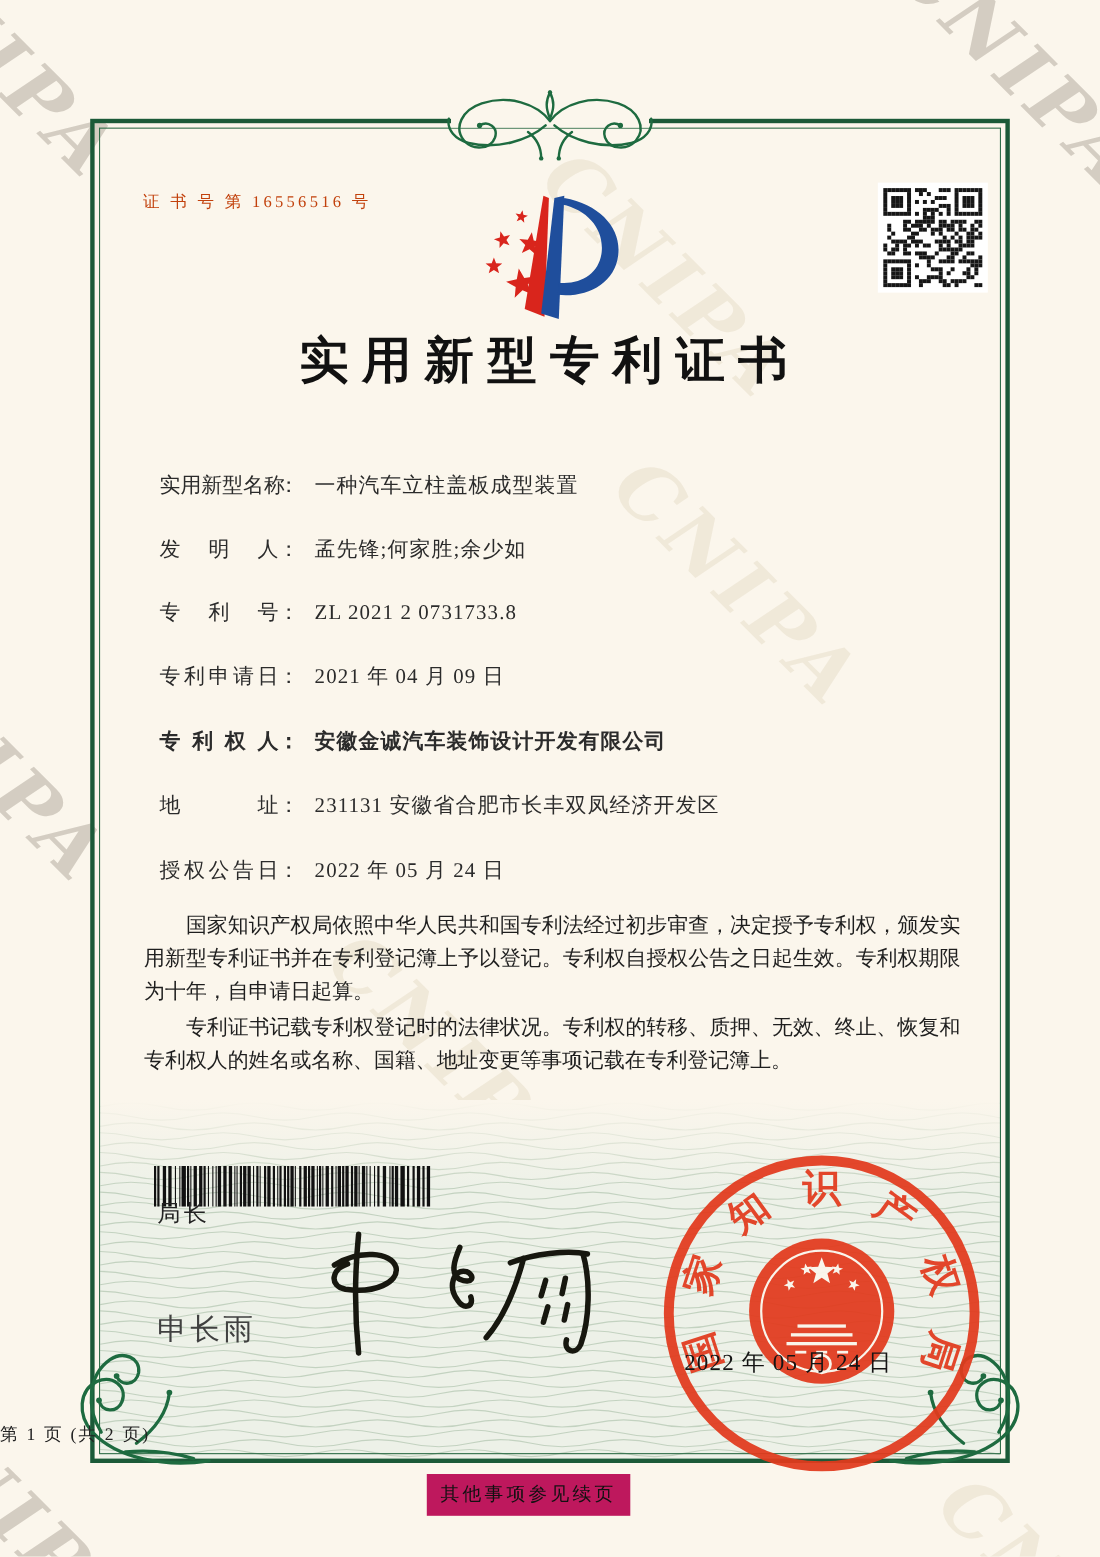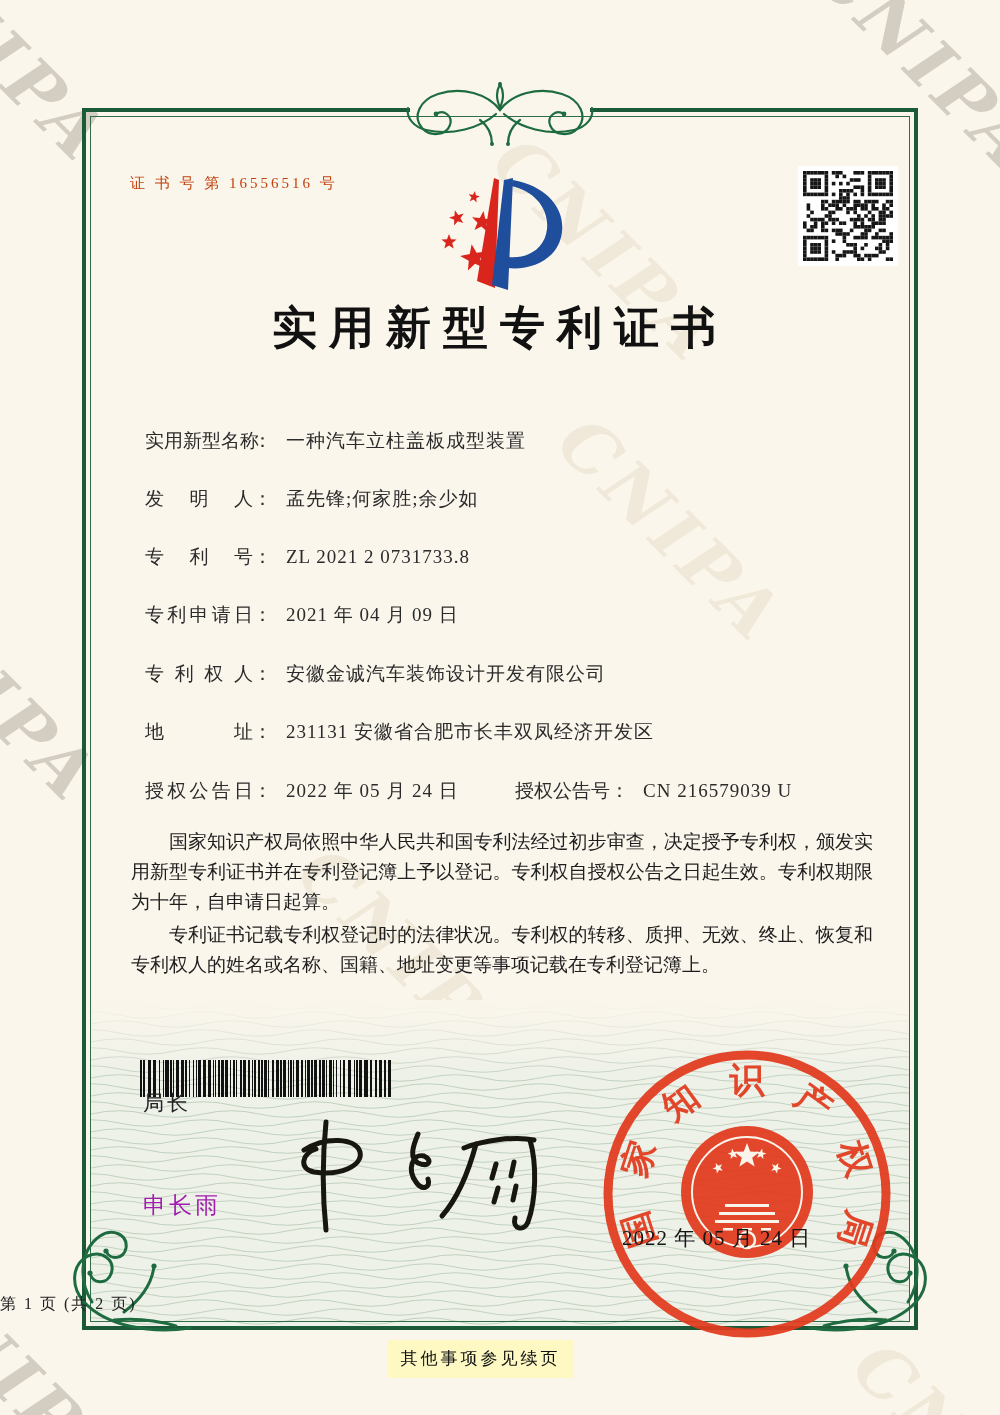--- a/index.html
+++ b/index.html
@@ -56,36 +56,36 @@
   
   .paras{
     position:absolute;left:128px;top:824px;width:748px;
     font-size:19px;line-height:30px;text-align:justify;color:#1e1e1e;
   }
   .paras p{margin:3px;text-indent:2em;}
   
   .barcode{position:absolute;left:140px;top:1060px;width:258px;height:37px;}
   
   .sig-title{position:absolute;left:143px;top:1089px;font-size:21px;font-family:"Liberation Sans","DejaVu Sans",sans-serif;color:#222;letter-spacing:3px;}
-  .sig-name{position:absolute;left:143px;top:1190px;font-size:23px;font-family:Liberation Mono, monospace;color:#a21caf;letter-spacing:3px;}
+  .sig-name{position:absolute;left:143px;top:1190px;font-size:27px;font-family:Liberation Mono, monospace;color:#404040;letter-spacing:3px;}
   .sig-draw{position:absolute;left:268px;top:1112px;}
   
   .seal{position:absolute;left:597px;top:1044px;width:300px;height:300px;}
   .seal-date{
     position:absolute;left:622px;top:1224px;width:250px;
     font-size:21px;color:#141414;letter-spacing:1px;white-space:nowrap;
   }
   .seal-char{
     font-size:35px;font-weight:bold;fill:#e23a1d;
     font-family:"Liberation Serif","DejaVu Serif",serif;
   }
   
   .page-no{position:absolute;left:0;top:1294px;width:1000px;font-size:16px;letter-spacing:2px;color:#222;}
   .foot-note{
-    position:absolute;left:388px;top:1340px;width:185px;height:38px;background:#fef9c3;
+    position:absolute;left:388px;top:1340px;width:185px;height:38px;background:#be185d;
     text-align:center;line-height:38px;font-size:17px;letter-spacing:3px;color:#111;
   }
   svg{display:block;}
 </style>
 </head>
 <body>
 
 <div class="wm gray" style="left:-75px;top:-80px;">CNIPA</div>
 <div class="wm faint" style="left:535px;top:120px;">CNIPA</div>
 <div class="wm gray" style="left:855px;top:-70px;">CNIPA</div>
@@ -516,31 +516,28 @@
   </div>
   <div class="frow" style="top:70px;">
     <span class="flabel">发明人</span><span class="fcolon">：</span><span class="fvalue">孟先锋;何家胜;余少如</span>
   </div>
   <div class="frow" style="top:128px;">
     <span class="flabel">专利号</span><span class="fcolon">：</span><span class="fvalue">ZL 2021 2 0731733.8</span>
   </div>
   <div class="frow" style="top:186px;">
     <span class="flabel">专利申请日</span><span class="fcolon">：</span><span class="fvalue">2021 年 04 月 09 日</span>
   </div>
-  <div class="frow" style="top:245px;">
+  <div class="frow" style="top:245px;font-weight:bold;">
     <span class="flabel">专利权人</span><span class="fcolon">：</span><span class="fvalue">安徽金诚汽车装饰设计开发有限公司</span>
   </div>
   <div class="frow" style="top:303px;">
     <span class="flabel">地址</span><span class="fcolon">：</span><span class="fvalue">231131 安徽省合肥市长丰双凤经济开发区</span>
   </div>
   <div class="frow" style="top:362px;">
     <span class="flabel">授权公告日</span><span class="fcolon">：</span><span class="fvalue">2022 年 05 月 24 日</span>
-    <span class="grant2">
-      <span>授权公告号</span><span>：</span><span class="fvalue">CN 216579039 U</span>
-    </span>
   </div>
 </div>
 
 <div class="paras">
   <p>国家知识产权局依照中华人民共和国专利法经过初步审查，决定授予专利权，颁发实用新型专利证书并在专利登记簿上予以登记。专利权自授权公告之日起生效。专利权期限为十年，自申请日起算。</p>
   <p>专利证书记载专利权登记时的法律状况。专利权的转移、质押、无效、终止、恢复和专利权人的姓名或名称、国籍、地址变更等事项记载在专利登记簿上。</p>
 </div>
 
 <div class="barcode">
   <svg id="bars" width="258" height="37" viewBox="0 0 258 37">

